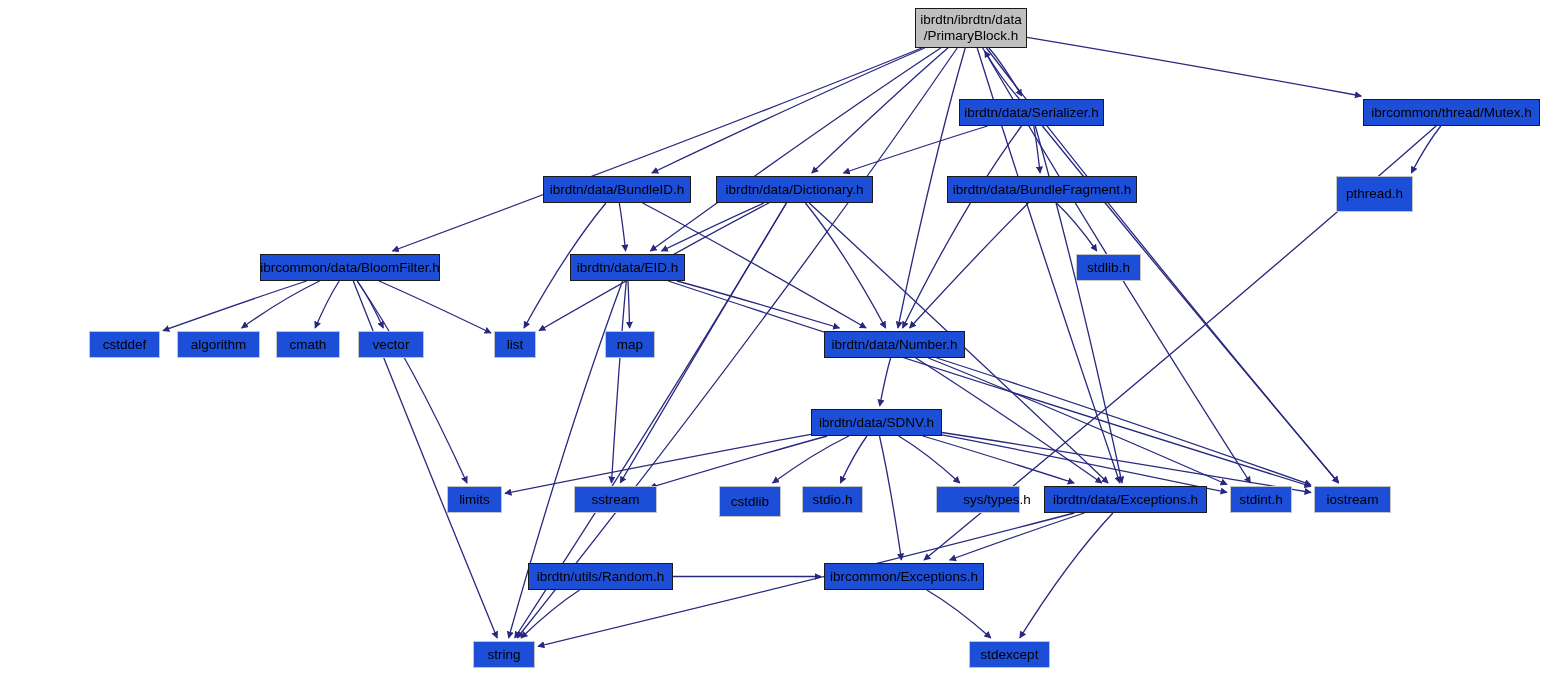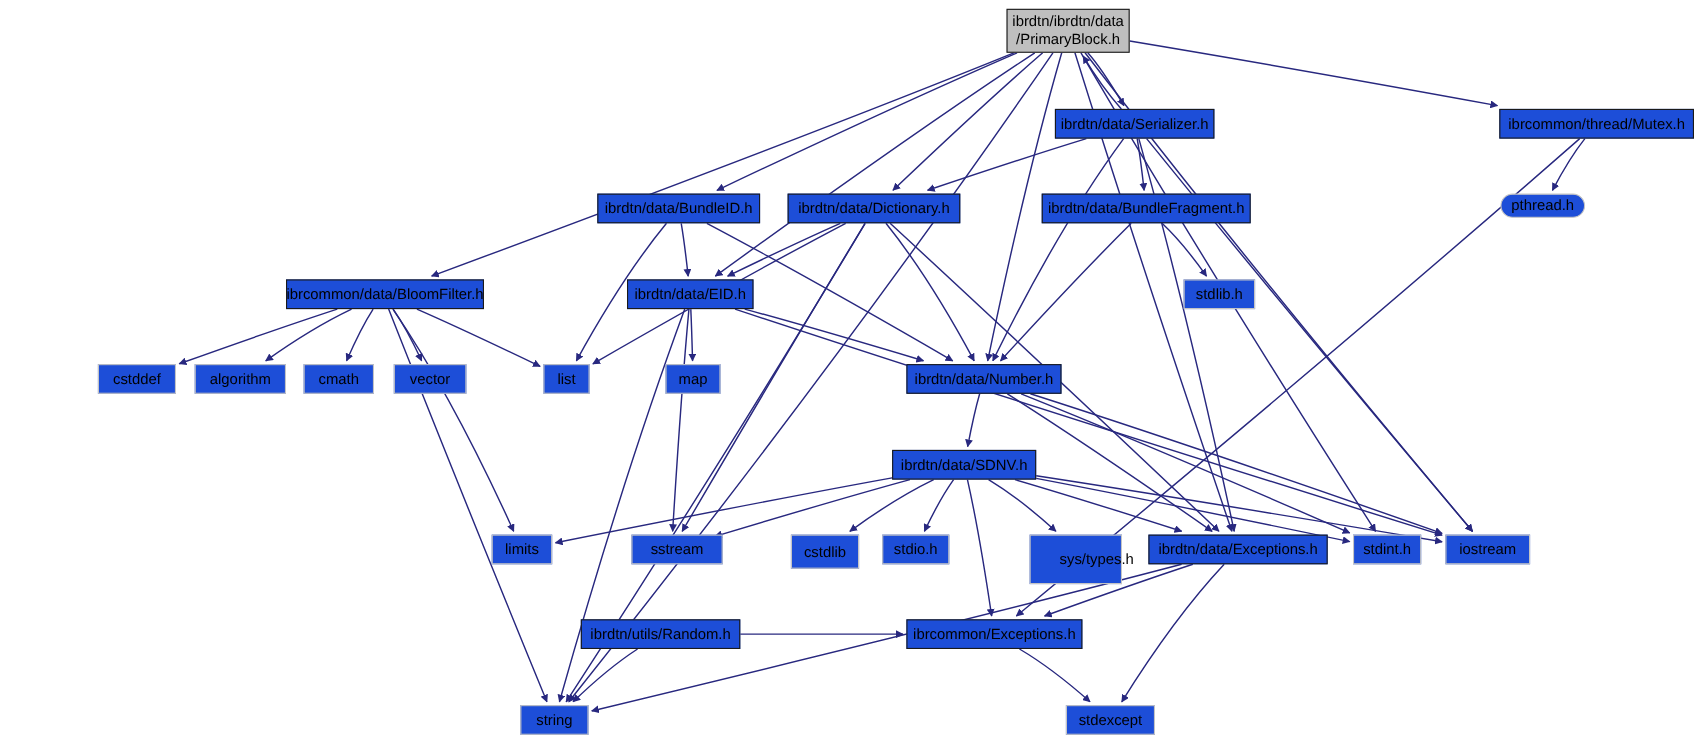--- a/index.html
+++ b/index.html
@@ -117,37 +117,37 @@
       <path d="M579.6,590.0 Q552.3,607.7 521.0,638.0" fill="none" stroke="#28287f" stroke-width="1.3" marker-end="url(#ah)"></path>
       <path d="M673.0,576.5 Q752.3,576.5 821.0,576.5" fill="none" stroke="#28287f" stroke-width="1.3" marker-end="url(#ah)"></path>
     </svg>
   <div id="nodes-layer">
       <div class="node root" style="left: 915px; top: 8px; width: 112px; height: 40px;"><span class="lbl">ibrdtn/ibrdtn/data</span><span class="lbl">/PrimaryBlock.h</span></div>
       <div class="node strong" style="left: 959px; top: 99px; width: 145px; height: 27px;"><span class="lbl">ibrdtn/data/Serializer.h</span></div>
       <div class="node strong" style="left: 1363px; top: 99px; width: 177px; height: 27px;"><span class="lbl">ibrcommon/thread/Mutex.h</span></div>
       <div class="node strong" style="left: 543px; top: 176px; width: 148px; height: 27px;"><span class="lbl">ibrdtn/data/BundleID.h</span></div>
       <div class="node strong" style="left: 716px; top: 176px; width: 157px; height: 27px;"><span class="lbl">ibrdtn/data/Dictionary.h</span></div>
       <div class="node strong" style="left: 947px; top: 176px; width: 190px; height: 27px;"><span class="lbl">ibrdtn/data/BundleFragment.h</span></div>
-      <div class="node weak" style="left: 1364px; top: 176px; width: 77px; height: 22px; border-radius: 11px;"><span class="lbl">pthread.h</span></div>
+      <div class="node weak" style="left: 1336px; top: 176px; width: 77px; height: 36px;"><span class="lbl">pthread.h</span></div>
       <div class="node strong" style="left: 260px; top: 254px; width: 180px; height: 27px; align-items: center;"><span class="lbl">ibrcommon/data/BloomFilter.h</span></div>
       <div class="node strong" style="left: 570px; top: 254px; width: 115px; height: 27px;"><span class="lbl">ibrdtn/data/EID.h</span></div>
       <div class="node weak" style="left: 1076px; top: 254px; width: 65px; height: 27px;"><span class="lbl">stdlib.h</span></div>
       <div class="node weak" style="left: 89px; top: 331px; width: 71px; height: 27px;"><span class="lbl">cstddef</span></div>
       <div class="node weak" style="left: 177px; top: 331px; width: 83px; height: 27px;"><span class="lbl">algorithm</span></div>
       <div class="node weak" style="left: 276px; top: 331px; width: 64px; height: 27px;"><span class="lbl">cmath</span></div>
       <div class="node weak" style="left: 358px; top: 331px; width: 66px; height: 27px;"><span class="lbl">vector</span></div>
       <div class="node weak" style="left: 494px; top: 331px; width: 42px; height: 27px;"><span class="lbl">list</span></div>
       <div class="node weak" style="left: 605px; top: 331px; width: 50px; height: 27px;"><span class="lbl">map</span></div>
       <div class="node strong" style="left: 824px; top: 331px; width: 141px; height: 27px;"><span class="lbl">ibrdtn/data/Number.h</span></div>
       <div class="node strong" style="left: 811px; top: 409px; width: 131px; height: 27px;"><span class="lbl">ibrdtn/data/SDNV.h</span></div>
       <div class="node weak" style="left: 447px; top: 486px; width: 55px; height: 27px;"><span class="lbl">limits</span></div>
       <div class="node weak" style="left: 574px; top: 486px; width: 83px; height: 27px;"><span class="lbl">sstream</span></div>
       <div class="node weak" style="left: 719px; top: 486px; width: 62px; height: 31px;"><span class="lbl">cstdlib</span></div>
       <div class="node weak" style="left: 802px; top: 486px; width: 61px; height: 27px;"><span class="lbl">stdio.h</span></div>
-      <div class="node weak" style="left: 936px; top: 486px; width: 84px; height: 45px; padding-left: 38px;"><span class="lbl">sys/types.h</span></div>
+      <div class="node weak" style="left: 936px; top: 486px; width: 84px; height: 27px; padding-left: 38px;"><span class="lbl">sys/types.h</span></div>
       <div class="node strong" style="left: 1044px; top: 486px; width: 163px; height: 27px;"><span class="lbl">ibrdtn/data/Exceptions.h</span></div>
       <div class="node weak" style="left: 1230px; top: 486px; width: 62px; height: 27px;"><span class="lbl">stdint.h</span></div>
       <div class="node weak" style="left: 1314px; top: 486px; width: 77px; height: 27px;"><span class="lbl">iostream</span></div>
       <div class="node strong" style="left: 528px; top: 563px; width: 145px; height: 27px;"><span class="lbl">ibrdtn/utils/Random.h</span></div>
       <div class="node strong" style="left: 824px; top: 563px; width: 160px; height: 27px;"><span class="lbl">ibrcommon/Exceptions.h</span></div>
       <div class="node weak" style="left: 473px; top: 641px; width: 62px; height: 27px;"><span class="lbl">string</span></div>
       <div class="node weak" style="left: 969px; top: 641px; width: 81px; height: 27px;"><span class="lbl">stdexcept</span></div>
     </div>
 </div>
 

